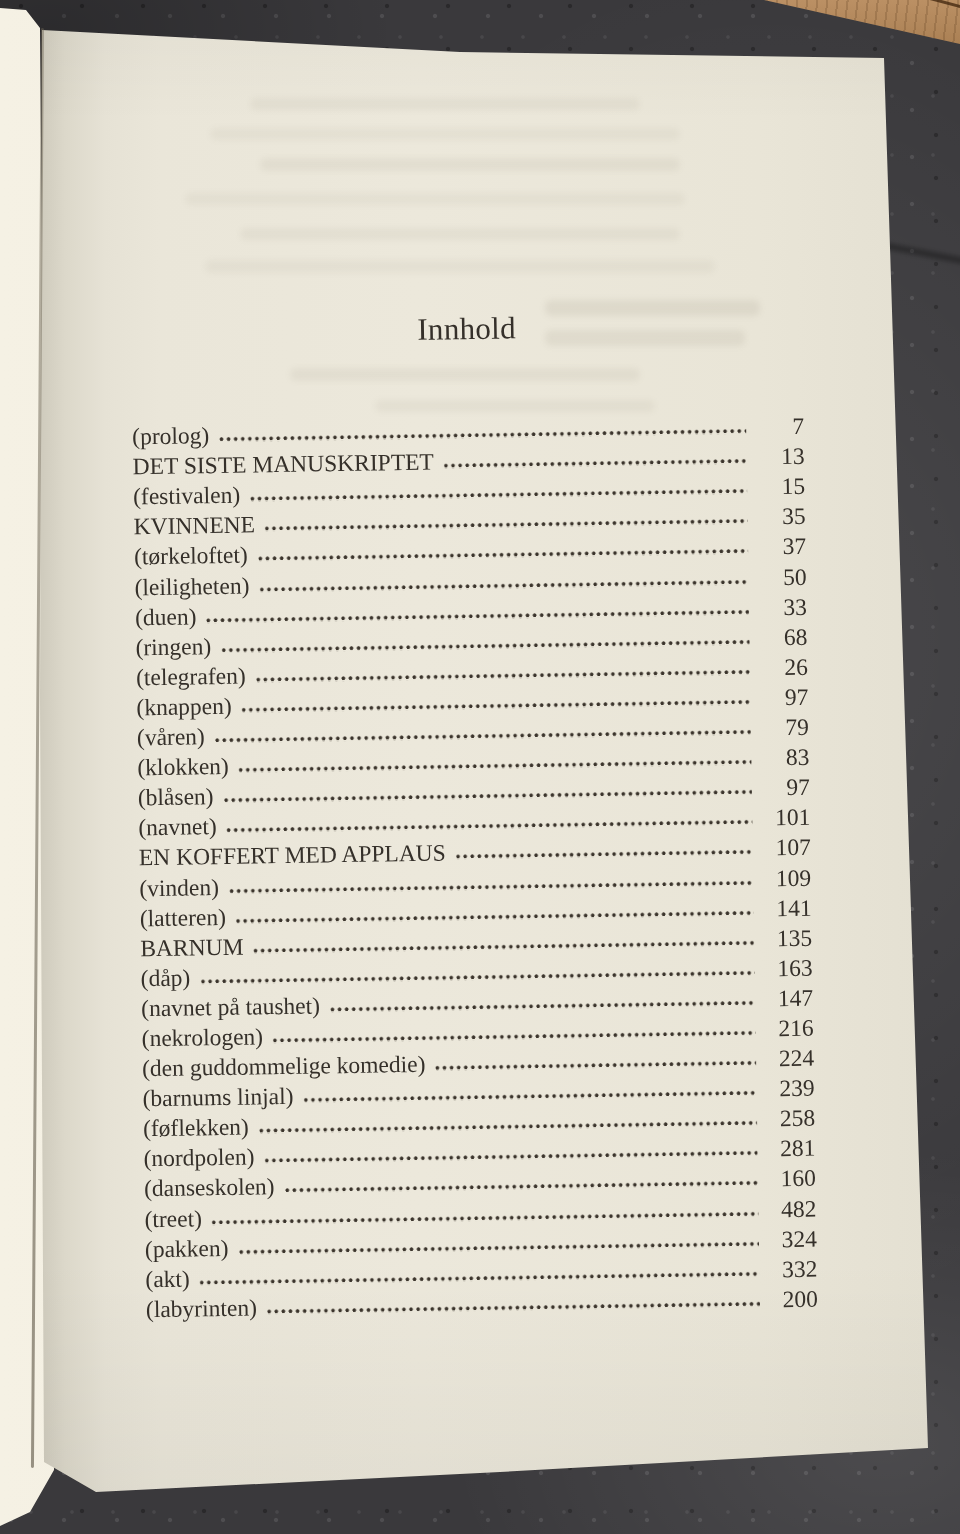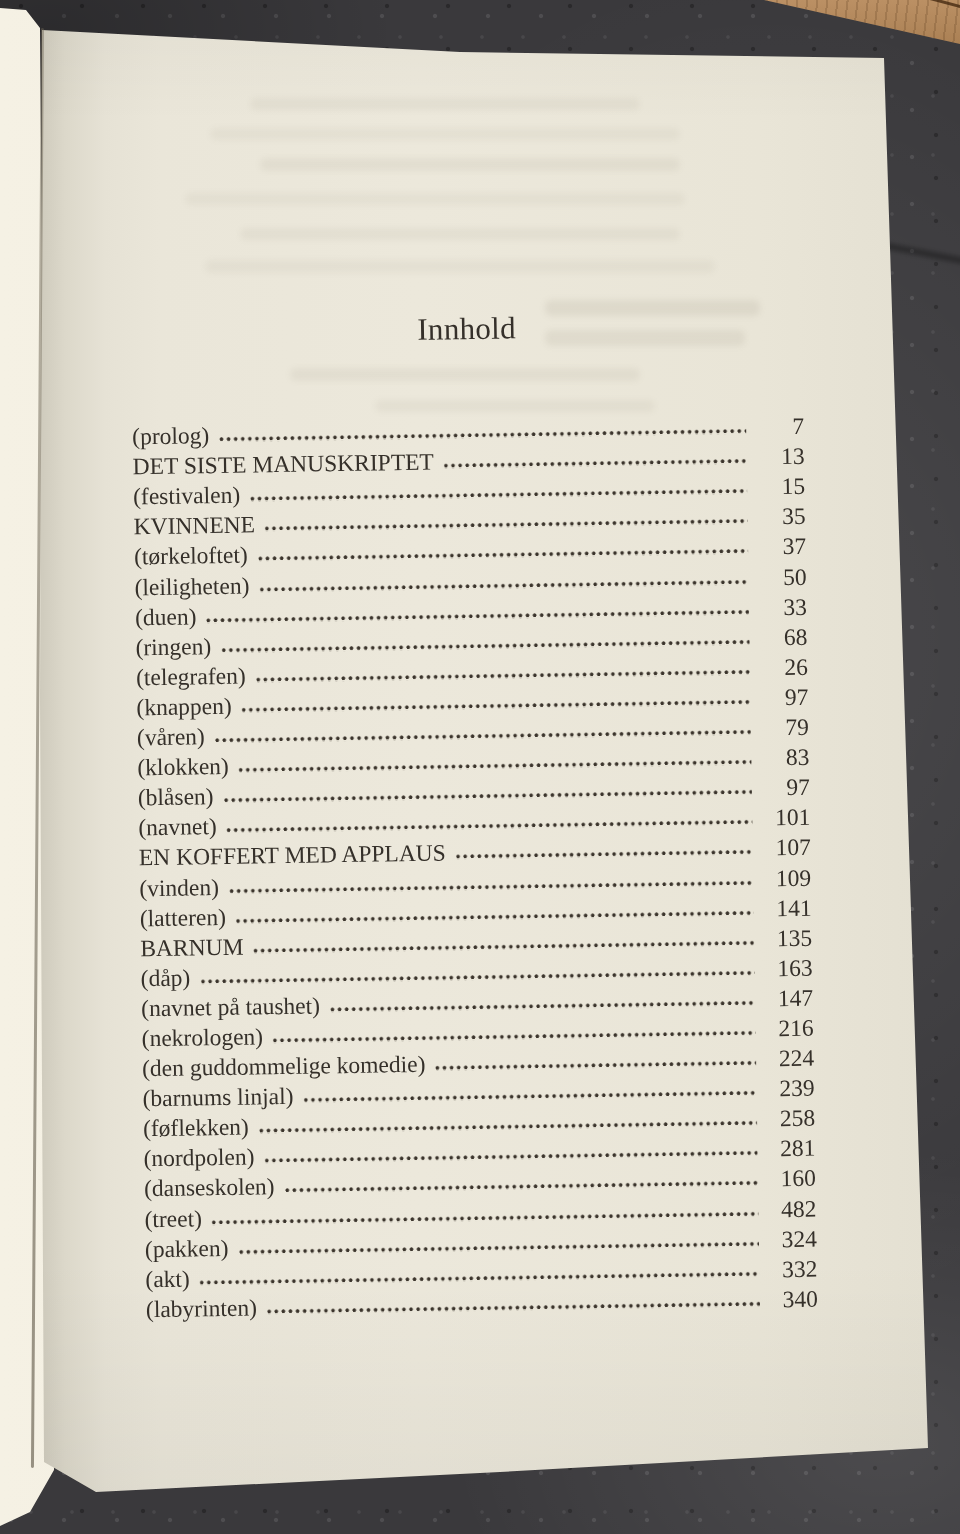--- a/index.html
+++ b/index.html
@@ -277,16 +277,16 @@
 
   <div class="row">
     <span class="lbl">(akt)</span>
     <span class="leader"></span>
     <span class="num">332</span>
   </div>
 
   <div class="row">
     <span class="lbl">(labyrinten)</span>
     <span class="leader"></span>
-    <span class="num">340</span>
+    <span class="num">200</span>
   </div>
 </div>
 </div>
 
 </body></html>

